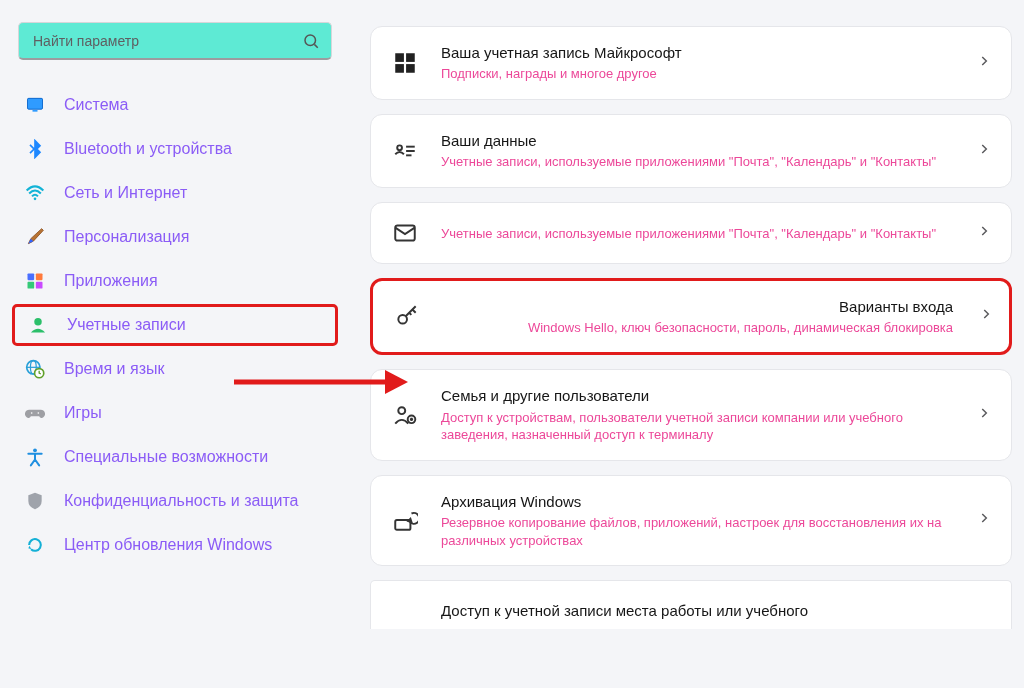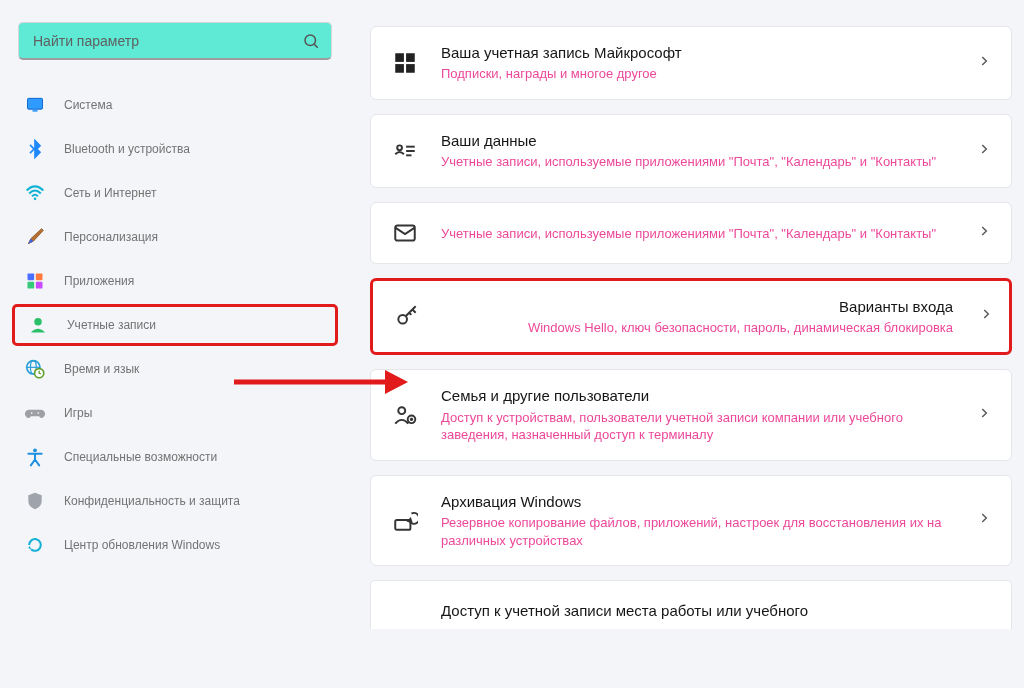--- a/index.html
+++ b/index.html
@@ -44,22 +44,22 @@
   }
 
   .nav { display: flex; flex-direction: column; gap: 2px; }
   .nav-item {
     display: flex;
     align-items: center;
     gap: 18px;
     height: 42px;
     border-radius: 5px;
     padding: 0 10px 0 12px;
-    font-size: 12px;
-    color: #737373;
+    font-size: 16px;
+    color: #8b5cf6;
     cursor: pointer;
     position: relative;
   }
   .nav-item.highlighted {
     border: 3px solid #e11b1b;
   }
   .nav-icon {
     width: 22px; height: 22px;
     display: inline-flex;
     align-items: center; justify-content: center;
@@ -72,21 +72,21 @@
     flex: 1;
     padding: 26px 12px 0 20px;
     display: flex;
     flex-direction: column;
     gap: 14px;
     overflow: hidden;
   }
   .card {
     background: #fff;
     border: 1px solid #e5e6ea;
-    border-radius: 6px;
+    border-radius: 12px;
     display: flex;
     align-items: center;
     gap: 22px;
     padding: 16px 16px 16px 20px;
     cursor: pointer;
     position: relative;
   }
   .card.highlighted { border: 3px solid #e11b1b; text-align: right; }
   .card.partial { padding-bottom: 4px; border-bottom: 0; border-radius: 5px 5px 0 0; }
   .card-icon {

